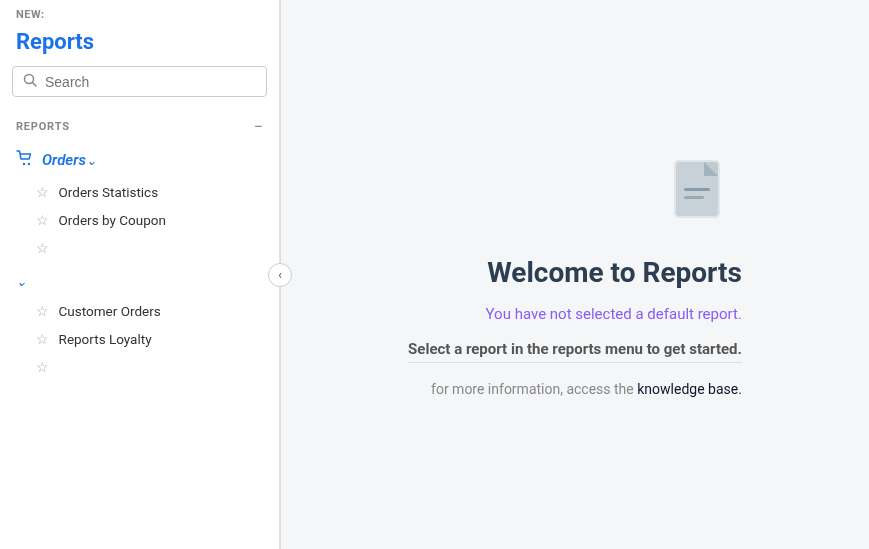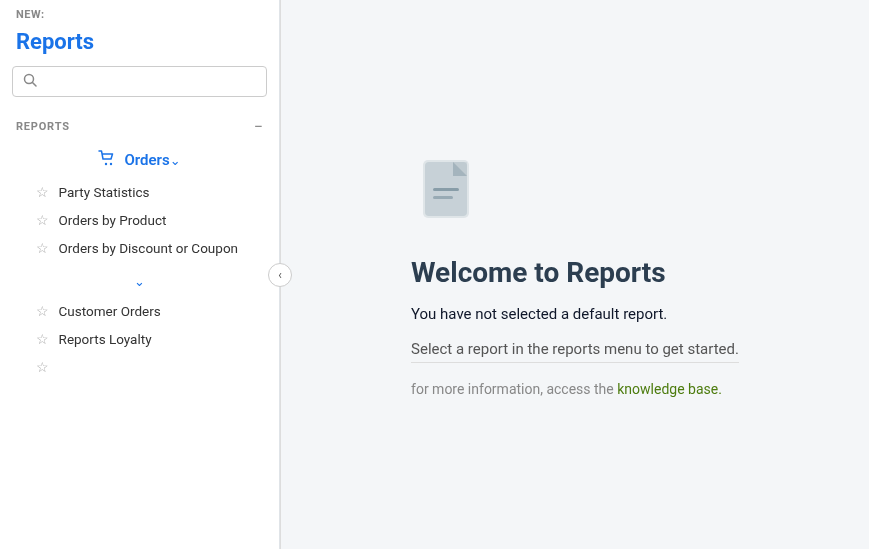--- a/index.html
+++ b/index.html
@@ -79,23 +79,24 @@
       font-size: 16px;
     }
 
     .nav-group {
       margin-bottom: 4px;
     }
 
     .nav-group-header {
       display: flex;
       align-items: center;
-      justify-content: center;
+      justify-content: flex-start;
       padding: 8px 16px;
       cursor: pointer;
+      font-style: italic;
     }
 
     .nav-group-title {
       display: flex;
       align-items: center;
       gap: 8px;
       font-size: 15px;
       font-weight: 600;
       color: #1a73e8;
     }
@@ -153,21 +154,21 @@
       display: flex;
       align-items: center;
       justify-content: center;
       background: #f4f6f8;
       position: relative;
     }
 
     .welcome-card {
       display: flex;
       flex-direction: column;
-      align-items: flex-start;
+      align-items: flex-end;
       text-align: center;
       max-width: 520px;
       padding: 20px;
     }
 
     .doc-icon-wrap {
       margin-bottom: 20px;
     }
 
     .doc-icon-svg {
@@ -177,62 +178,63 @@
 
     .welcome-title {
       font-size: 28px;
       font-weight: 700;
       color: #2c3e50;
       margin-bottom: 16px;
     }
 
     .welcome-sub {
       font-size: 15px;
-      color: #0f172a;
+      color: #8b5cf6;
       margin-bottom: 17px;
     }
 
     .welcome-cta {
       font-size: 15px;
-      font-weight: 400;
+      font-weight: 700;
       color: #555;
       margin-bottom: 4px;
     }
 
     .divider-h {
       width: 100%;
       border: none;
       border-top: 1px solid #ddd;
       margin-bottom: 18px;
     }
 
     .info-text {
       font-size: 14px;
       color: #888;
     }
 
     .info-link {
-      color: #4d7c0f;
+      color: #0f172a;
       text-decoration: none;
     }
   </style>
 </head>
 <body>
 
 <div class="sidebar">
   <div class="sidebar-new-badge">NEW:</div>
   <div class="sidebar-title">Reports</div>
 
   <div class="search-box">
     <span class="search-icon-wrap">
       <svg width="14" height="14" viewBox="0 0 14 14" fill="none">
         <circle cx="6" cy="6" r="4.5" stroke="#888" stroke-width="1.5"></circle>
         <line x1="9.5" y1="9.5" x2="13" y2="13" stroke="#888" stroke-width="1.5" stroke-linecap="round"></line>
       </svg>
     </span>
+    <input class="search-input" type="text" placeholder="Search" style="">
   </div>
 
   <div class="section-header">
     <span class="section-header-label">REPORTS</span>
     <span class="section-header-icon">−</span>
   </div>
 
   <div class="nav-group">
     <div class="nav-group-header">
       <span class="nav-group-title">
@@ -243,29 +245,28 @@
             <circle cx="13" cy="14" r="1.2" fill="#1a73e8"></circle>
           </svg>
         </span>
         <span>Orders</span>
       </span>
       <span class="nav-group-arrow">⌄</span>
     </div>
 
     <div class="nav-item">
       <span class="star-icon">☆</span>
-      <span>Party Statistics</span>
-    </div>
-    <div class="nav-item">
-      <span class="star-icon">☆</span>
-      <span>Orders by Product</span>
-    </div>
-    <div class="nav-item">
-      <span class="star-icon">☆</span>
-      <span>Orders by Discount or Coupon</span>
+      <span>Orders Statistics</span>
+    </div>
+    <div class="nav-item">
+      <span class="star-icon">☆</span>
+      <span>Orders by Coupon</span>
+    </div>
+    <div class="nav-item">
+      <span class="star-icon">☆</span>
     </div>
   </div>
 
   <div class="nav-group">
     <div class="nav-group-header">
       <span class="nav-group-arrow">⌄</span>
     </div>
 
     <div class="nav-item">
       <span class="star-icon">☆</span>

